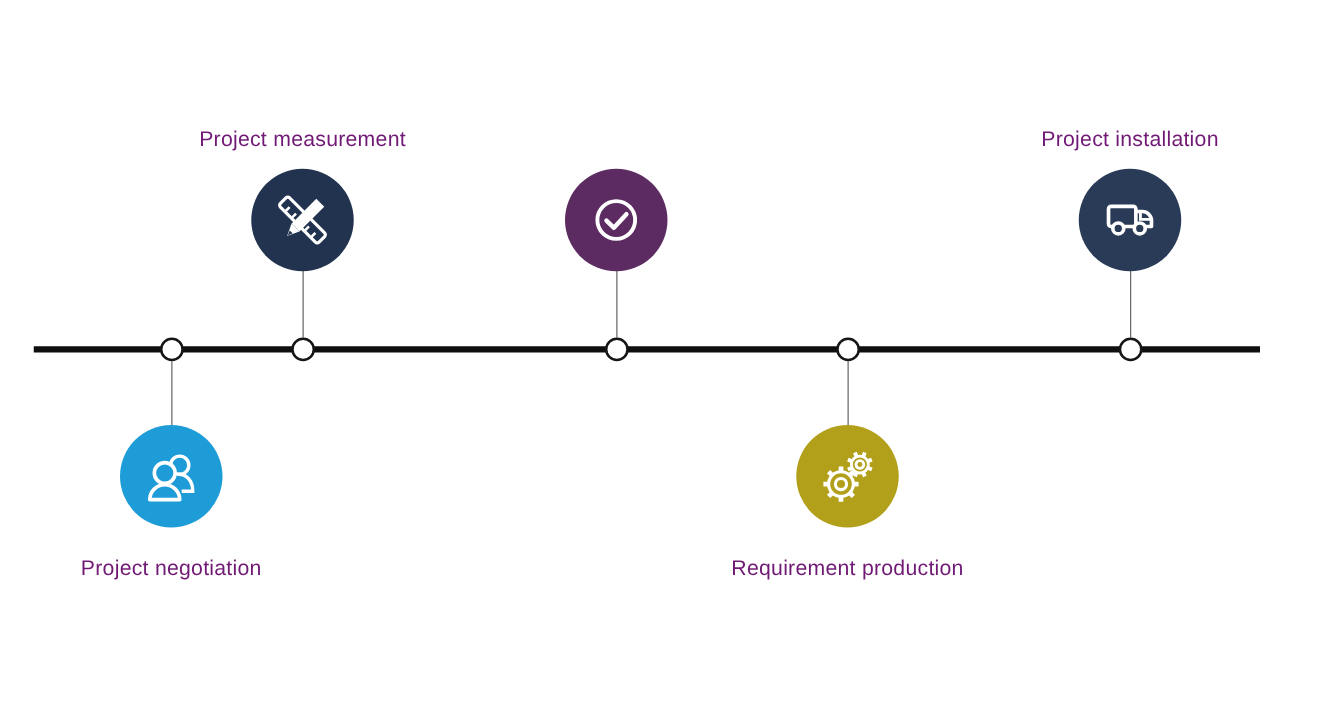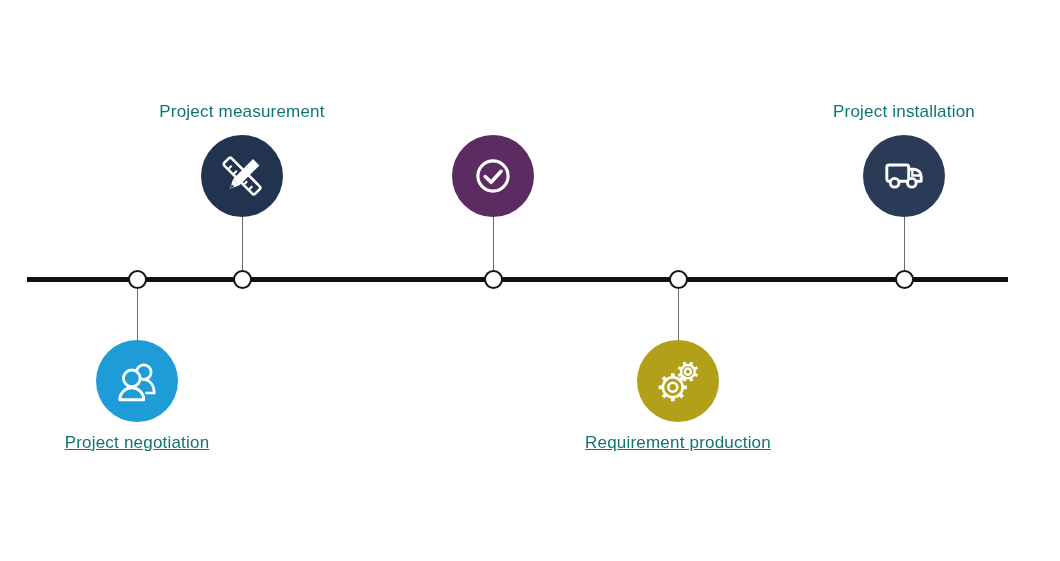--- a/index.html
+++ b/index.html
@@ -18,24 +18,24 @@
   .step.below .connector{top:289px;height:52px;}
   .bubble{
     position:absolute;left:0;width:82px;height:82px;border-radius:50%;
     background:var(--c,#888);display:flex;align-items:center;justify-content:center;z-index:2;
   }
   .step.above .bubble{top:135px;}
   .step.below .bubble{top:340px;}
   .bubble svg{width:50px;height:50px;display:block;}
   .label{
     position:absolute;left:-69px;width:220px;text-align:center;
-    font-size:17px;color:#0f766e;letter-spacing:0.2px;line-height:22px;
+    font-size:17px;color:#701a75;letter-spacing:0.2px;line-height:22px;
   }
   .step.above .label{top:101px;}
-  .step.below .label{top:432px;text-decoration:underline;}
+  .step.below .label{top:444px;}
   
   .sw{stroke:#ffffff;fill:none;}
   .fb{fill:var(--c,#888);}
 </style>
 </head>
 <body>
 
 <div class="canvas">
 
   <div class="tl-line"></div>

